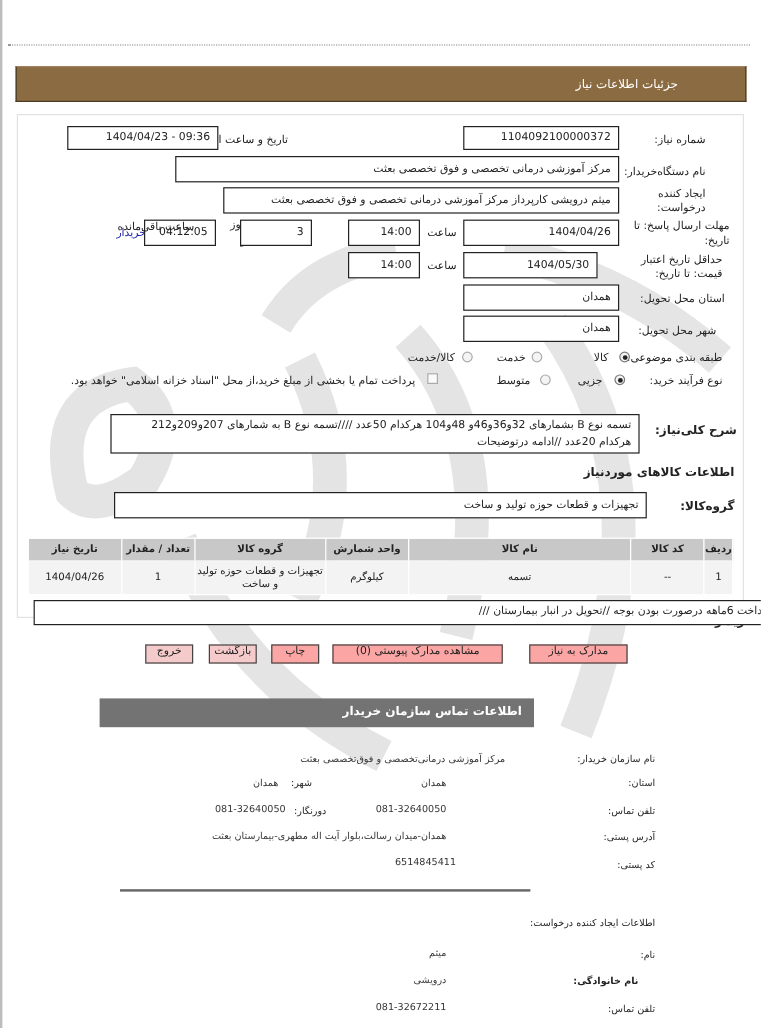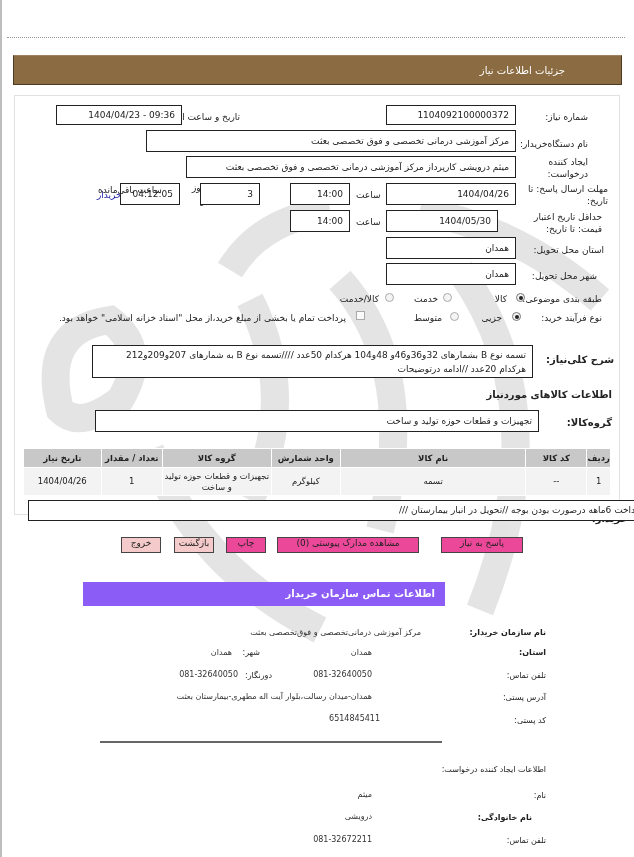--- a/index.html
+++ b/index.html
@@ -27,28 +27,28 @@
   .radio.on { border-color: #777; }
   .checkbox { position: absolute; width: 9px; height: 9px; border: 1px solid #aaa; background: #fafafa; z-index: 2; }
 
   .bold-lbl { position: absolute; font-weight: bold; font-size: 10px; direction: rtl; white-space: nowrap; z-index: 2; }
 
   table.items { position: absolute; left: 23px; top: 448px; width: 588px; border-collapse: collapse; z-index: 2; font-size: 8.5px; }
   table.items th { background: #c8c8c8; color: #222; font-weight: bold; height: 19px; border: 1px solid #fff; text-align: center; }
   table.items td { background: #f3f3f3; height: 28px; text-align: center; border: 1px solid #fff; line-height: 11px; }
 
   .btn { position: absolute; height: 16px; font-size: 9px; border: 1px solid #444; text-align: center; line-height: 11px; z-index: 2; white-space: nowrap; overflow: hidden; }
-  .btn.green { background: #ec4899; }
+  .btn.green { background: #fca5a5; }
   .btn.red { background: #f4caca; }
 
-  .header-bar2 { position: absolute; left: 83px; top: 582px; width: 362px; height: 24px; background: #8b5cf6; z-index: 2; }
+  .header-bar2 { position: absolute; left: 83px; top: 582px; width: 362px; height: 24px; background: #737373; z-index: 2; }
   .header-bar2 span { position: absolute; right: 10px; top: 6px; color: #fff; font-weight: bold; font-size: 10px; }
 
   .c-lbl { position: absolute; font-size: 8px; direction: rtl; white-space: nowrap; z-index: 2; color: #222; }
-  .c-lbl.b { font-weight: bold; }
+  .c-lbl.b { font-weight: normal; }
   .c-val { position: absolute; font-size: 8px; direction: rtl; white-space: nowrap; z-index: 2; color: #333; }
   .sep { position: absolute; left: 100px; top: 741px; width: 342px; height: 2px; background: #666; z-index: 2; }
 </style>
 </head>
 <body>
 
 <div class="left-border"></div>
 <div class="dotted-line"></div>
 
 <svg class="watermark" viewBox="0 0 634 540">
@@ -146,21 +146,21 @@
       <td>تجهیزات و قطعات حوزه تولید و ساخت</td>
       <td>1</td>
       <td>1404/04/26</td>
     </tr>
   </tbody>
 </table>
 
 <div class="bold-lbl" style="right:6px; top:501px; width:38px; white-space:normal; line-height:12px; text-align:right;">توضیحات خریدار:</div>
 <div class="box" style="left:28px; top:500px; width:634px; height:21px; line-height:19px;">باز پرداخت 6ماهه  درصورت بودن بوجه //تحویل در انبار  بیمارستان ///</div>
 
-<div class="btn green" style="left:441px; top:537px; width:82px;">پاسخ به نیاز</div>
+<div class="btn green" style="left:441px; top:537px; width:82px;">مدارک به نیاز</div>
 <div class="btn green" style="left:277px; top:537px; width:142px;">مشاهده مدارک پیوستی (0)</div>
 <div class="btn green" style="left:226px; top:537px; width:40px;">چاپ</div>
 <div class="btn red" style="left:174px; top:537px; width:40px;">بازگشت</div>
 <div class="btn red" style="left:121px; top:537px; width:40px;">خروج</div>
 
 <div class="header-bar2">
   <span>اطلاعات تماس سازمان خریدار</span>
 </div>
 
 <div class="c-lbl b" style="right:88px; top:628px;">نام سازمان خریدار:</div>

